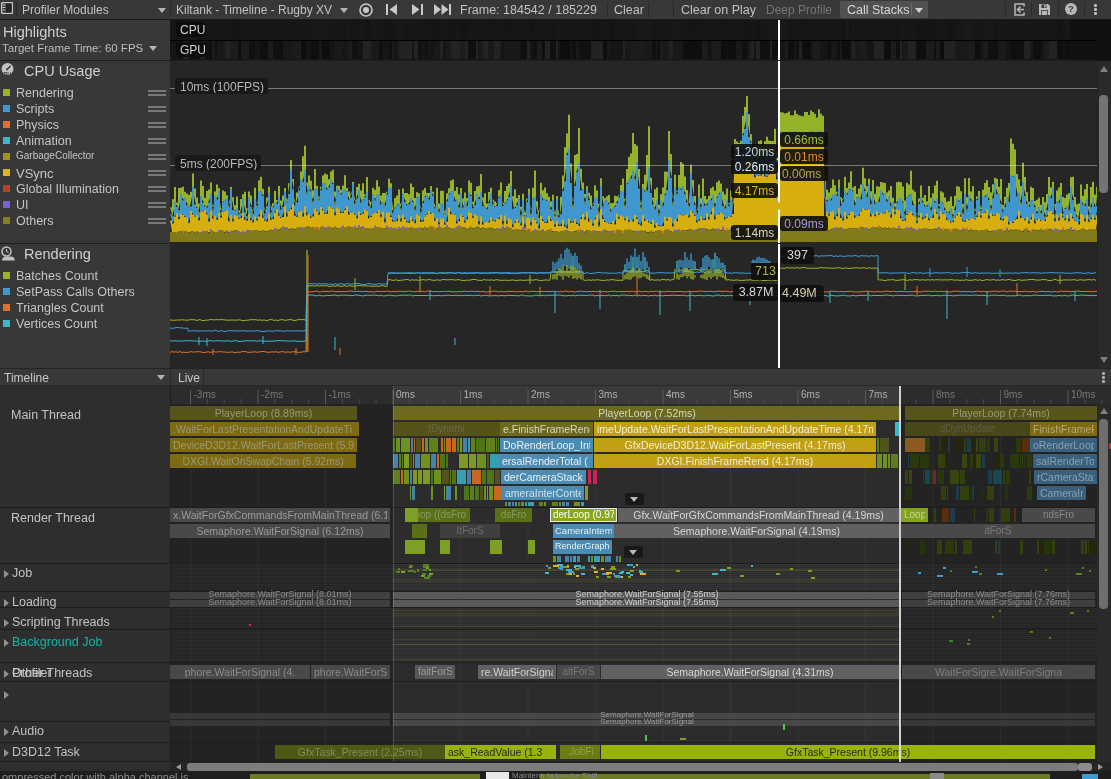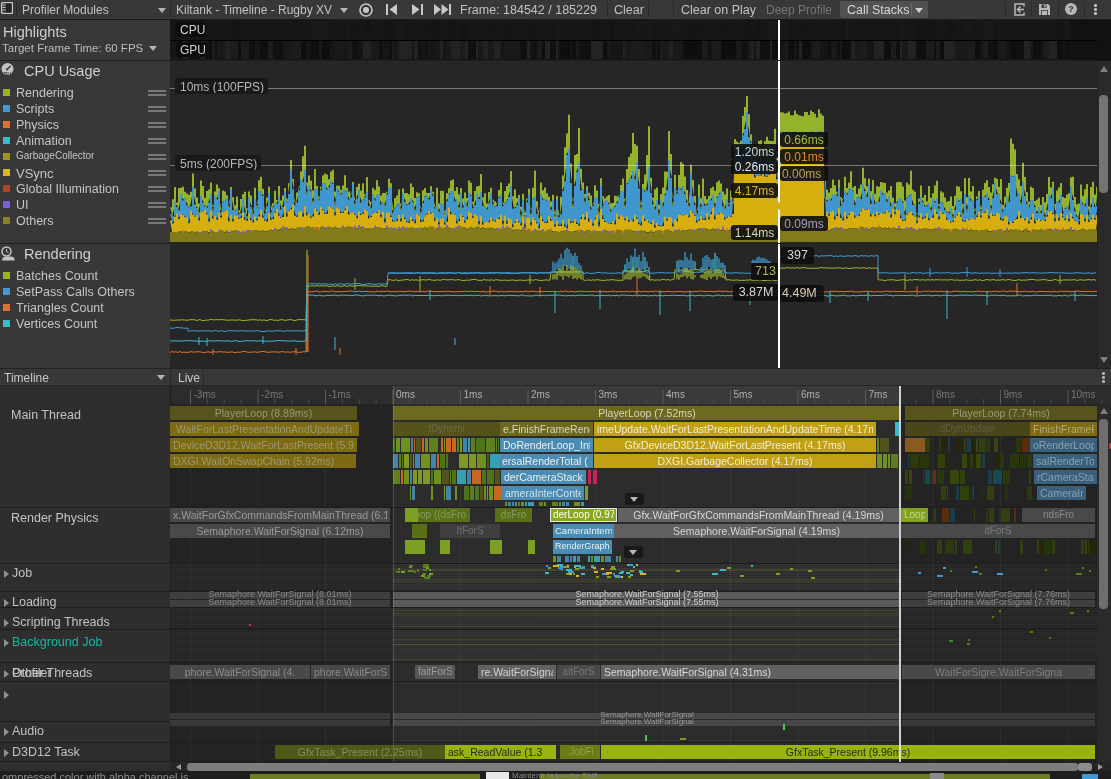--- a/index.html
+++ b/index.html
@@ -863,21 +863,21 @@
 <div style="left:0px;top:563px;width:1111px;height:1px;background:#1d1d1d"></div>
 <div style="left:0px;top:591px;width:1111px;height:1px;background:#1d1d1d"></div>
 <div style="left:0px;top:607px;width:1111px;height:1px;background:#1d1d1d"></div>
 <div style="left:0px;top:629px;width:1111px;height:1px;background:#1d1d1d"></div>
 <div style="left:0px;top:662px;width:1111px;height:1px;background:#1d1d1d"></div>
 <div style="left:0px;top:681px;width:1111px;height:1px;background:#1d1d1d"></div>
 <div style="left:0px;top:721px;width:1111px;height:1px;background:#1d1d1d"></div>
 <div style="left:0px;top:742px;width:1111px;height:1px;background:#1d1d1d"></div>
 <div style="left:0px;top:761px;width:1111px;height:1px;background:#1d1d1d"></div>
 <div style="position:absolute;left:11px;top:408px;width:150px;height:15px;overflow:hidden;font-size:12.5px;color:#c2c2c2">Main Thread</div>
-<div style="position:absolute;left:11px;top:511px;width:150px;height:15px;overflow:hidden;font-size:12.5px;color:#c2c2c2">Render Physics</div>
+<div style="position:absolute;left:11px;top:511px;width:150px;height:15px;overflow:hidden;font-size:12.5px;color:#c2c2c2">Render Thread</div>
 <div style="left:4px;top:570px;width:0;height:0;border-top:4px solid transparent;border-bottom:4px solid transparent;border-left:5px solid #909090"></div>
 <div style="position:absolute;left:12px;top:566px;width:150px;height:15px;overflow:hidden;font-size:12.5px;color:#c2c2c2">Job</div>
 <div style="left:4px;top:599px;width:0;height:0;border-top:4px solid transparent;border-bottom:4px solid transparent;border-left:5px solid #909090"></div>
 <div style="position:absolute;left:12px;top:595px;width:150px;height:15px;overflow:hidden;font-size:12.5px;color:#c2c2c2">Loading</div>
 <div style="left:4px;top:619px;width:0;height:0;border-top:4px solid transparent;border-bottom:4px solid transparent;border-left:5px solid #909090"></div>
 <div style="position:absolute;left:12px;top:615px;width:150px;height:15px;overflow:hidden;font-size:12.5px;color:#c2c2c2">Scripting Threads</div>
 <div style="left:4px;top:639px;width:0;height:0;border-top:4px solid transparent;border-bottom:4px solid transparent;border-left:5px solid #909090"></div>
 <div style="position:absolute;left:12px;top:635px;width:150px;height:15px;overflow:hidden;font-size:12.5px;color:#14b8a6">Background Job</div>
 <div style="left:4px;top:670px;width:0;height:0;border-top:4px solid transparent;border-bottom:4px solid transparent;border-left:5px solid #909090"></div>
 <div style="position:absolute;left:12px;top:666px;width:150px;height:15px;overflow:hidden;font-size:12.5px;color:#c2c2c2">Profiler</div>
@@ -965,21 +965,21 @@
     <div style="position:absolute;left:440px;top:454px;width:5px;height:14px;background:#4e7419"></div>
     <div style="position:absolute;left:446px;top:454px;width:2px;height:14px;background:#4e7419"></div>
     <div style="position:absolute;left:459px;top:454px;width:9px;height:14px;background:#7e9a22"></div>
     <div style="position:absolute;left:469px;top:454px;width:7px;height:14px;background:#7e9a22"></div>
     <div style="position:absolute;left:477px;top:454px;width:9px;height:14px;background:#6e9120"></div>
     <div style="position:absolute;left:487px;top:454px;width:2px;height:14px;background:#53531e"></div>
     <div style="position:absolute;left:490px;top:454px;width:9px;height:14px;background:#35a0b2"></div>
 <div style="left:499px;top:454px;width:94px;height:14px;background:#4a8cb4;"></div>
 <div style="position:absolute;left:502px;top:455px;width:88px;height:12px;overflow:hidden;font-size:10.5px;color:#e8f0f4;text-align:left;white-space:nowrap">ersalRenderTotal (</div>
 <div style="left:594px;top:454px;width:282px;height:14px;background:#c2a013;"></div>
-<div style="position:absolute;left:597px;top:455px;width:276px;height:12px;overflow:hidden;font-size:10.5px;color:#f2ecd2;text-align:center;white-space:nowrap">DXGI.GarbageCollector (4.17ms)</div>
+<div style="position:absolute;left:597px;top:455px;width:276px;height:12px;overflow:hidden;font-size:10.5px;color:#f2ecd2;text-align:center;white-space:nowrap">DXGI.FinishFrameRend (4.17ms)</div>
 <div style="position:absolute;left:877px;top:454px;width:5px;height:14px;background:#6e9120"></div>
     <div style="position:absolute;left:883px;top:454px;width:4px;height:14px;background:#6e9120"></div>
     <div style="position:absolute;left:888px;top:454px;width:2px;height:14px;background:#6e9120"></div>
     <div style="position:absolute;left:891px;top:454px;width:7px;height:14px;background:#5d7e1c"></div>
 <div style="position:absolute;left:908px;top:454px;width:1px;height:14px;background:rgb(30,59,75)"></div>
     <div style="position:absolute;left:910px;top:454px;width:9px;height:14px;background:rgb(43,57,12)"></div>
     <div style="position:absolute;left:920px;top:454px;width:9px;height:14px;background:rgb(41,56,12)"></div>
     <div style="position:absolute;left:938px;top:454px;width:7px;height:14px;background:rgb(49,65,14)"></div>
     <div style="position:absolute;left:946px;top:454px;width:2px;height:14px;background:rgb(37,37,13)"></div>
     <div style="position:absolute;left:962px;top:454px;width:5px;height:14px;background:rgb(56,69,15)"></div>
@@ -992,21 +992,21 @@
     <div style="position:absolute;left:1010px;top:454px;width:9px;height:14px;background:rgb(41,56,12)"></div>
     <div style="position:absolute;left:1020px;top:454px;width:1px;height:14px;background:rgb(43,57,12)"></div>
     <div style="position:absolute;left:1022px;top:454px;width:1px;height:14px;background:rgb(49,65,14)"></div>
     <div style="position:absolute;left:1024px;top:454px;width:2px;height:14px;background:rgb(35,52,11)"></div>
     <div style="position:absolute;left:1027px;top:454px;width:5px;height:14px;background:rgb(43,57,12)"></div>
 <div style="left:1033px;top:454px;width:64px;height:14px;background:#39607c;"></div>
 <div style="position:absolute;left:1036px;top:455px;width:58px;height:12px;overflow:hidden;font-size:10.5px;color:#8aa0ae;text-align:left;white-space:nowrap">salRenderTota</div>
 <div style="left:170px;top:438px;width:187px;height:14px;background:#7d6a11;"></div>
 <div style="position:absolute;left:173px;top:439px;width:181px;height:12px;overflow:hidden;font-size:10.5px;color:#9a9878;text-align:left;white-space:nowrap">DeviceD3D12.WaitForLastPresent (5.92</div>
 <div style="left:170px;top:454px;width:186px;height:14px;background:#7d6a11;"></div>
-<div style="position:absolute;left:173px;top:455px;width:180px;height:12px;overflow:hidden;font-size:10.5px;color:#9a9878;text-align:left;white-space:nowrap">DXGI.WaitOnSwapChain (5.92ms)</div>
+<div style="position:absolute;left:173px;top:455px;width:180px;height:12px;overflow:hidden;font-size:10.5px;color:#9a9878;text-align:center;white-space:nowrap">DXGI.WaitOnSwapChain (5.92ms)</div>
 <div style="position:absolute;left:393px;top:470px;width:7px;height:14px;background:#60801c"></div>
     <div style="position:absolute;left:401px;top:470px;width:2px;height:14px;background:#c9661f"></div>
     <div style="position:absolute;left:404px;top:470px;width:5px;height:14px;background:#6e9120"></div>
     <div style="position:absolute;left:410px;top:470px;width:2px;height:14px;background:#4484a8"></div>
     <div style="position:absolute;left:413px;top:470px;width:4px;height:14px;background:#7e9a22"></div>
     <div style="position:absolute;left:418px;top:470px;width:4px;height:14px;background:#7e9a22"></div>
     <div style="position:absolute;left:423px;top:470px;width:7px;height:14px;background:#7e9a22"></div>
     <div style="position:absolute;left:431px;top:470px;width:2px;height:14px;background:#4e7419"></div>
     <div style="position:absolute;left:434px;top:470px;width:7px;height:14px;background:#6e9120"></div>
     <div style="position:absolute;left:442px;top:470px;width:7px;height:14px;background:#53531e"></div>
@@ -1339,21 +1339,21 @@
 <div style="position:absolute;left:173px;top:666px;width:134px;height:12px;overflow:hidden;font-size:10.5px;color:#8a8a8a;text-align:center;white-space:nowrap">phore.WaitForSignal (4.</div>
 <div style="left:311px;top:665px;width:79px;height:14px;background:#494949;"></div>
 <div style="position:absolute;left:314px;top:666px;width:73px;height:12px;overflow:hidden;font-size:10.5px;color:#8a8a8a;text-align:center;white-space:nowrap">phore.WaitForSignal (1.6</div>
 <div style="left:415px;top:665px;width:40px;height:14px;background:#575757;"></div>
 <div style="position:absolute;left:418px;top:666px;width:34px;height:12px;overflow:hidden;font-size:10px;color:#9a9a9a;text-align:center;white-space:nowrap">faitForSi</div>
 <div style="left:478px;top:665px;width:78px;height:14px;background:#616161;"></div>
 <div style="position:absolute;left:481px;top:666px;width:72px;height:12px;overflow:hidden;font-size:10.5px;color:#d0d0d0;text-align:center;white-space:nowrap">re.WaitForSigna</div>
 <div style="left:557px;top:665px;width:43px;height:14px;background:#4a4a4a;"></div>
 <div style="position:absolute;left:560px;top:666px;width:37px;height:12px;overflow:hidden;font-size:10px;color:#777777;text-align:center;white-space:nowrap">aitForS</div>
 <div style="left:601px;top:665px;width:298px;height:14px;background:#616161;"></div>
-<div style="position:absolute;left:604px;top:666px;width:292px;height:12px;overflow:hidden;font-size:10.5px;color:#d6d6d6;text-align:left;white-space:nowrap">Semaphore.WaitForSignal (4.31ms)</div>
+<div style="position:absolute;left:604px;top:666px;width:292px;height:12px;overflow:hidden;font-size:10.5px;color:#d6d6d6;text-align:center;white-space:nowrap">Semaphore.WaitForSignal (4.31ms)</div>
 <div style="left:902px;top:665px;width:193px;height:14px;background:#494949;"></div>
 <div style="position:absolute;left:905px;top:666px;width:187px;height:12px;overflow:hidden;font-size:10.5px;color:#7d7d7d;text-align:center;white-space:nowrap">WaitForSigre.WaitForSigna</div>
 <div style="left:393px;top:713px;width:508px;height:6px;background:#484848;"></div>
 <div style="position:absolute;left:395px;top:710px;width:504px;height:12px;overflow:hidden;font-size:8px;color:#9a9a9a;text-align:center;white-space:nowrap">Semaphore.WaitForSignal</div>
 <div style="left:170px;top:713px;width:220px;height:6px;background:#383838;"></div>
 <div style="left:902px;top:713px;width:193px;height:6px;background:#383838;"></div>
 <div style="left:393px;top:720px;width:508px;height:6px;background:#484848;"></div>
 <div style="position:absolute;left:395px;top:717px;width:504px;height:12px;overflow:hidden;font-size:8px;color:#9a9a9a;text-align:center;white-space:nowrap">Semaphore.WaitForSignal</div>
 <div style="left:170px;top:720px;width:220px;height:6px;background:#383838;"></div>
 <div style="left:902px;top:720px;width:193px;height:6px;background:#383838;"></div>

